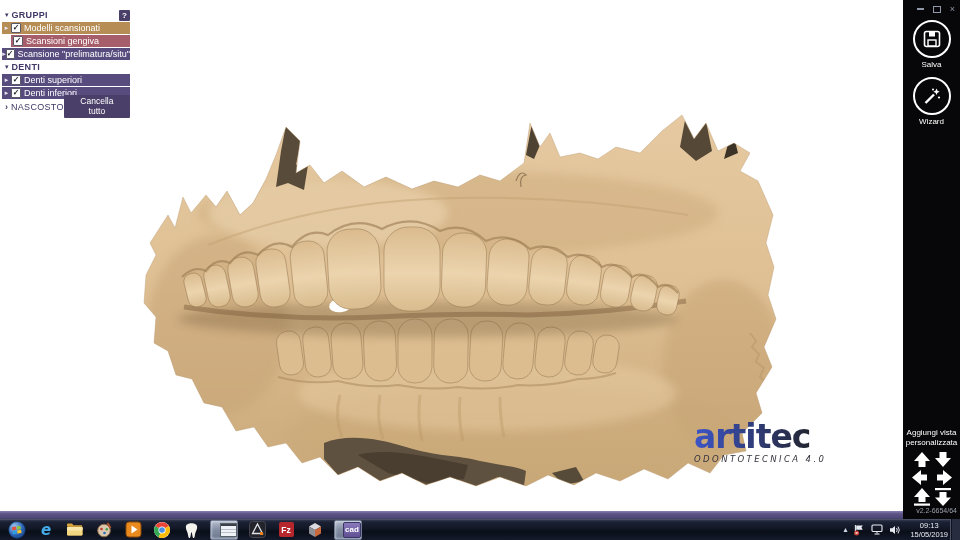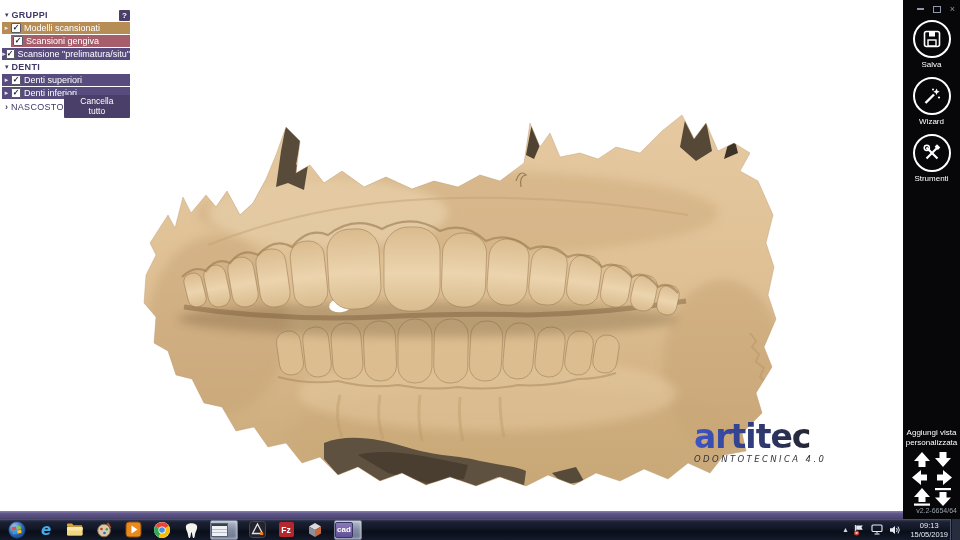--- a/index.html
+++ b/index.html
@@ -52,21 +52,21 @@
   
   .strip{position:absolute;left:0;top:511px;width:903px;height:8px;
       background:linear-gradient(#8a82b0,#5d5486 35%,#4e4775 90%,#3c365c);}
   .taskbar{position:absolute;left:0;top:519px;width:960px;height:21px;
       background:linear-gradient(#3a4158,#1b2133 15%,#121826 45%,#0a0e19 60%,#141a2b);
       box-shadow:inset 0 1px 0 #4a5066;}
   .tb-icons{position:absolute;left:7px;top:0;height:21px;display:flex;align-items:center;gap:9px;}
   .tb-ic{width:20px;height:20px;display:flex;align-items:center;justify-content:center;flex:0 0 auto;}
   .tb-btn{width:26px;height:18px;border:1px solid #707a90;border-radius:2px;
       background:linear-gradient(#b6becd,#828da2 50%,#6d7890);box-shadow:inset 0 0 3px #e6ecf6;
-      display:flex;align-items:center;justify-content:flex-start;flex:0 0 auto;}
+      display:flex;align-items:center;justify-content:flex-end;flex:0 0 auto;}
   .ie-e{font-size:15px;font-weight:bold;font-style:italic;color:#45aae8;font-family:"DejaVu Sans",sans-serif;}
   .fz-box{width:15px;height:15px;background:#b5272d;border-radius:2px;color:#fff;font-size:8.5px;
       font-weight:bold;display:flex;align-items:center;justify-content:center;}
   .cad-box{width:16px;height:14px;background:linear-gradient(#8a7abc,#5f5093);border:1px solid #3c3464;
       border-radius:2px;color:#fff;font-size:8px;font-weight:bold;display:flex;align-items:center;justify-content:center;}
   .thumb{width:15px;height:12px;background:#eef1f5;border:1px solid #5a6068;
       background-image:linear-gradient(#3a3f4a 2px,transparent 2px,transparent 5px,#b9c0c9 5px,#b9c0c9 6px,transparent 6px,transparent 8px,#b9c0c9 8px,#b9c0c9 9px,transparent 9px);}
   .tray{position:absolute;right:12px;top:0;height:21px;display:flex;align-items:center;gap:6px;}
   .tray-chev{color:#cfd6e4;font-size:8px;}
   .clock{font-size:7.5px;line-height:9px;color:#e8ecf4;text-align:center;margin-left:3px;}
@@ -248,31 +248,20 @@
       <svg width="20" height="20" viewBox="0 0 20 20">
         <line x1="3.5" y1="17" x2="12" y2="8.5" stroke="#fff" stroke-width="2.4"></line>
         <path d="M14.5 2.5 l1 2.2 2.2 1 -2.2 1 -1 2.2 -1 -2.2 -2.2 -1 2.2 -1 Z" fill="#fff"></path>
         <circle cx="17" cy="11.5" r="1.1" fill="#fff"></circle>
           <circle cx="11" cy="3.5" r="1" fill="#fff"></circle>
       </svg>
     </div>
     <div class="tlabel">Wizard</div>
   </div>
 
-  <div class="tool" style="top:134px">
-    <div class="tcirc">
-      <svg width="20" height="20" viewBox="0 0 20 20">
-        <line x1="4.5" y1="15.5" x2="15.5" y2="4.5" stroke="#fff" stroke-width="2.2"></line>
-        <line x1="4.5" y1="4.5" x2="15.5" y2="15.5" stroke="#fff" stroke-width="2.2"></line>
-        <circle cx="4.8" cy="4.8" r="2.6" fill="none" stroke="#fff" stroke-width="1.5"></circle>
-        <rect x="13.2" y="2.4" width="4.6" height="3.4" fill="#fff" transform="rotate(45 15.5 4)"></rect>
-      </svg>
-    </div>
-    <div class="tlabel">Strumenti</div>
-  </div>
 
 
 
   <div class="custom-view">
     <div>Aggiungi vista</div>
     <div>personalizzata</div>
   </div>
 
   <svg class="arrows" width="46" height="54" viewBox="0 0 46 54" fill="#fff">
     <polygon points="13,0 21,9 16.5,9 16.5,15 9.5,15 9.5,9 5,9"></polygon>

